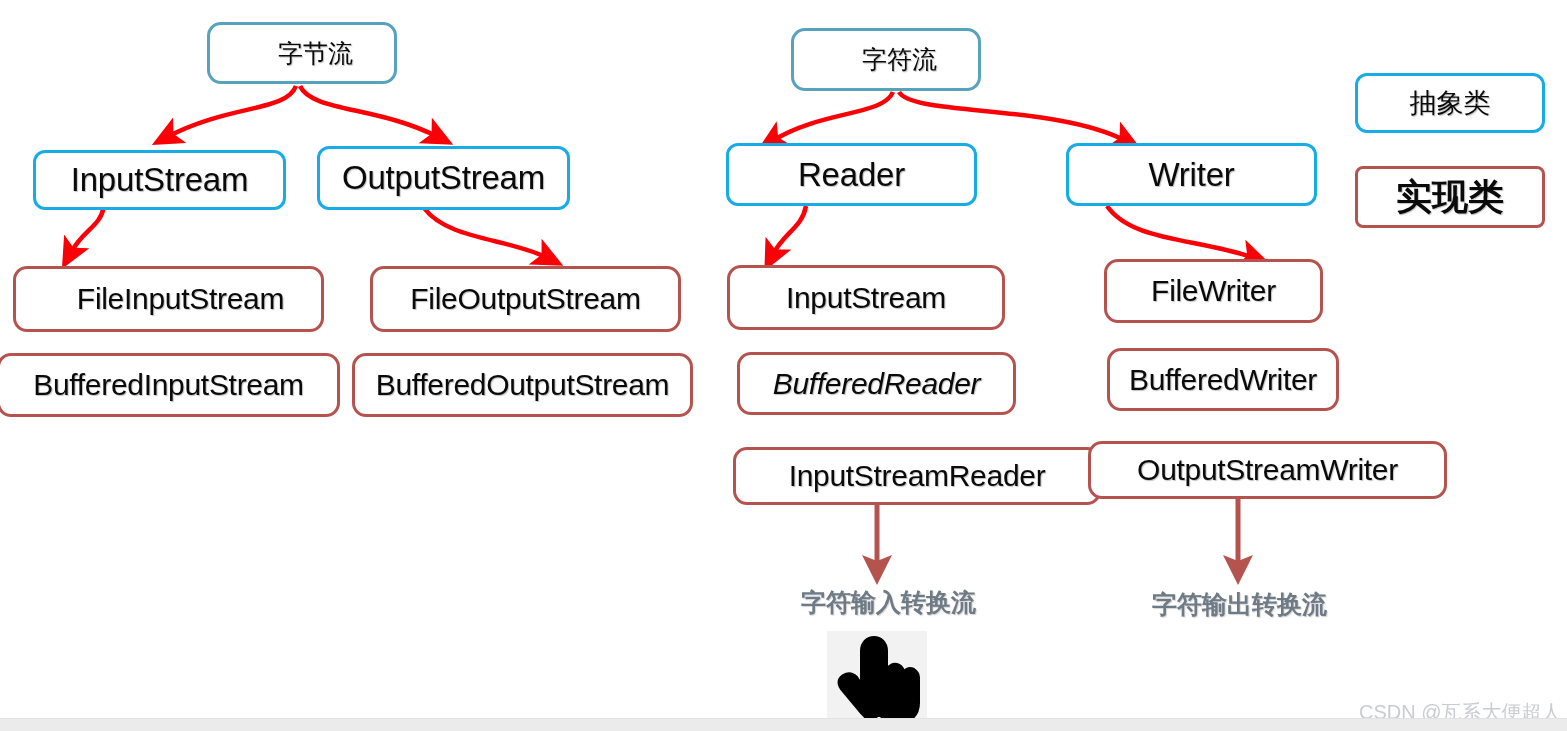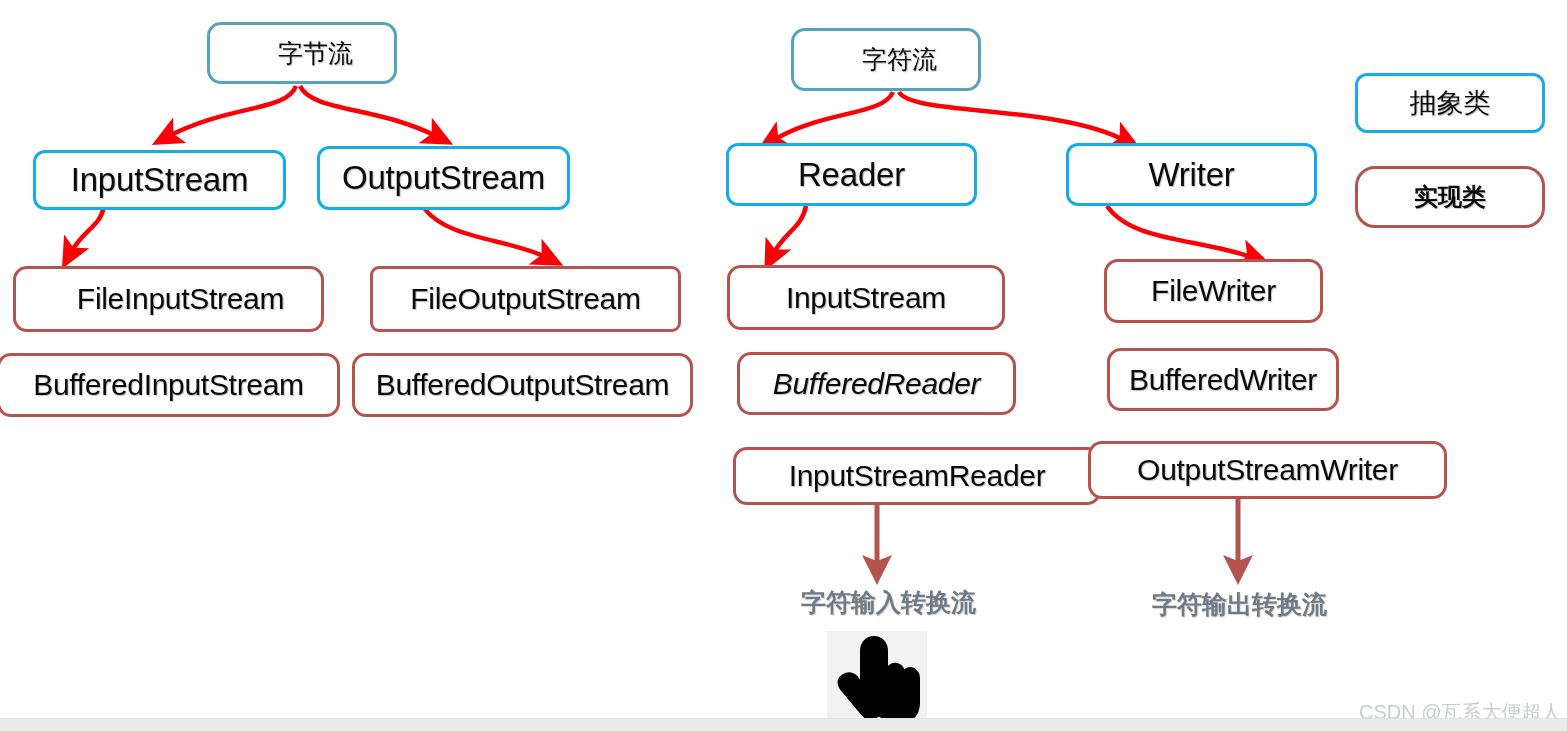--- a/index.html
+++ b/index.html
@@ -59,24 +59,24 @@
     letter-spacing: -0.3px;
   }
   .legend-abstract {
     border: 3px solid #17ace5;
     border-radius: 12px;
     font-family: "DejaVu Serif", serif;
     font-size: 27px;
   }
   .legend-impl {
     border: 3px solid #b5534f;
-    border-radius: 20px;
+    border-radius: 8px;
     font-family: "DejaVu Sans", sans-serif;
     font-weight: bold;
-    font-size: 24px;
+    font-size: 36px;
   }
   .caption {
     position: absolute;
     font-family: "DejaVu Serif", serif;
     font-size: 25px;
     font-weight: bold;
     color: #6e7a85;
     white-space: nowrap;
     text-shadow: 1px 1px 1px rgba(170,170,170,0.5);
     z-index: 3;
@@ -151,21 +151,21 @@
   </div>
 
   <div class="node abstract" style="left:317px; top:146px; width:253px; height:64px;">
     <span>OutputStream</span>
   </div>
 
   <div class="node impl" style="left:13px; top:266px; width:311px; height:66px;padding-left:24px;">
     <span>FileInputStream</span>
   </div>
 
-  <div class="node impl" style="left:370px; top:266px; width:311px; height:66px;border-radius:9px;">
+  <div class="node impl" style="left:370px; top:266px; width:311px; height:66px;">
     <span>FileOutputStream</span>
   </div>
 
   <div class="node impl" style="left:-3px; top:353px; width:343px; height:64px;">
     <span>BufferedInputStream</span>
   </div>
 
   <div class="node impl" style="left:352px; top:353px; width:341px; height:64px;">
     <span>BufferedOutputStream</span>
   </div>

